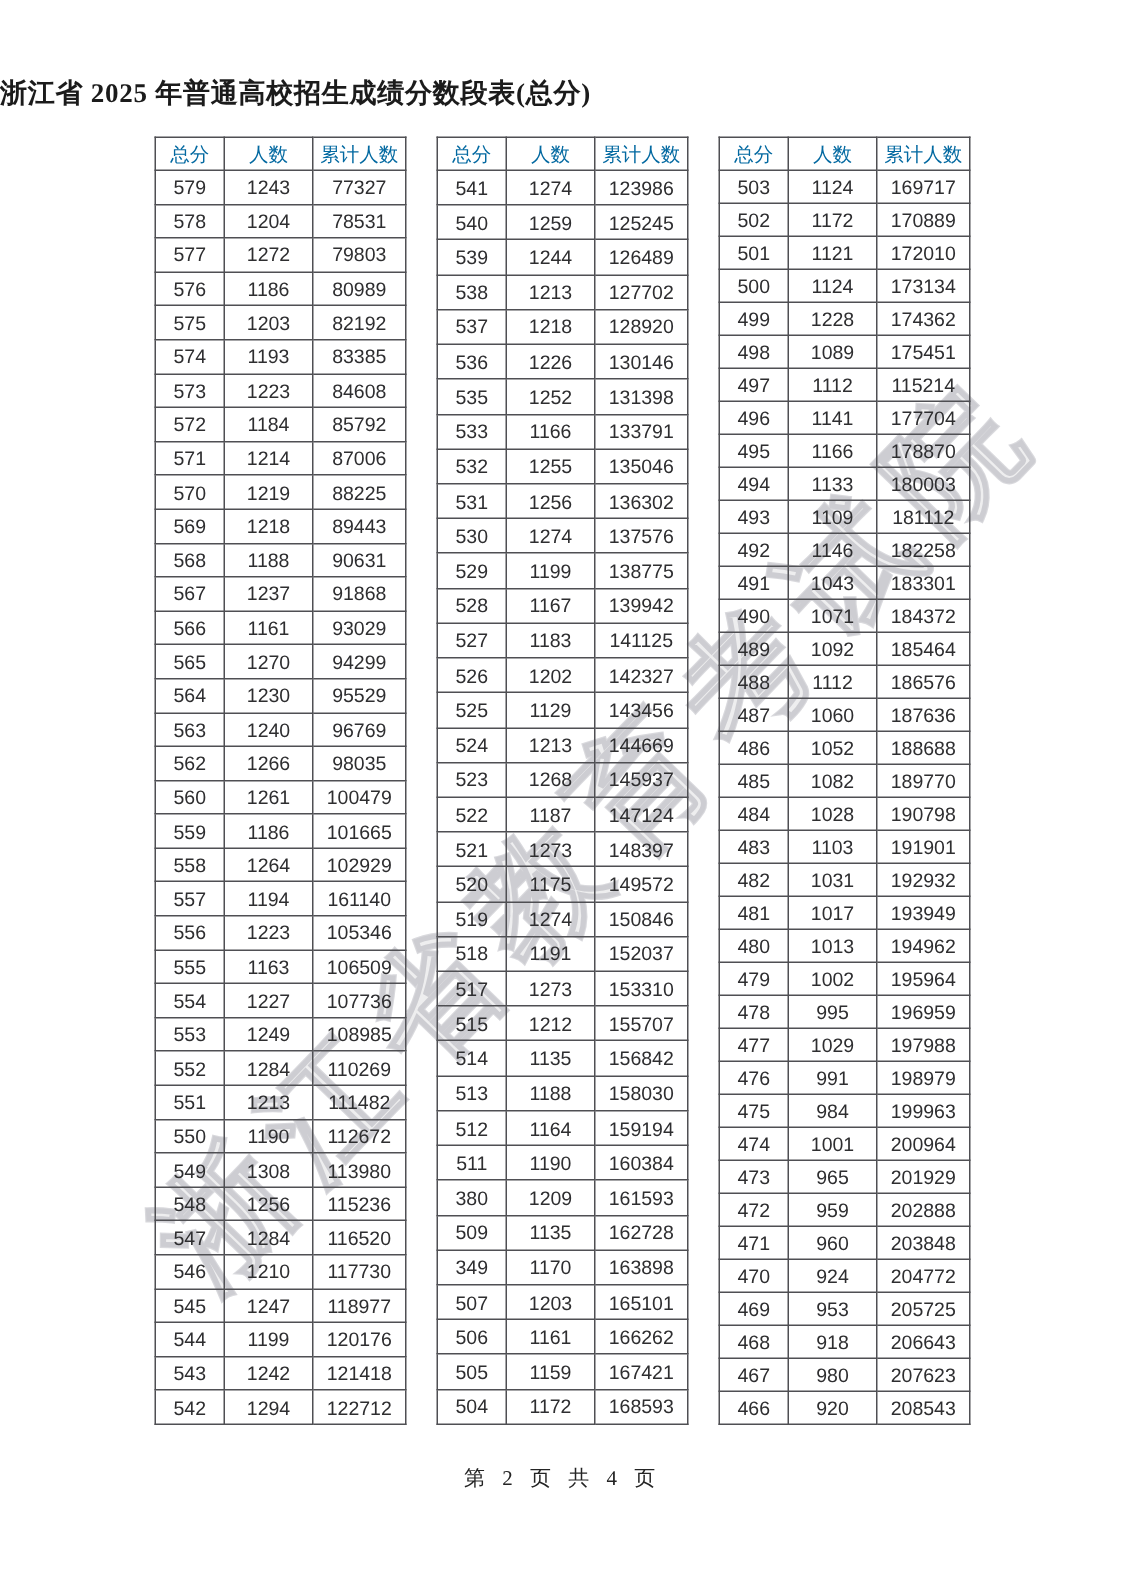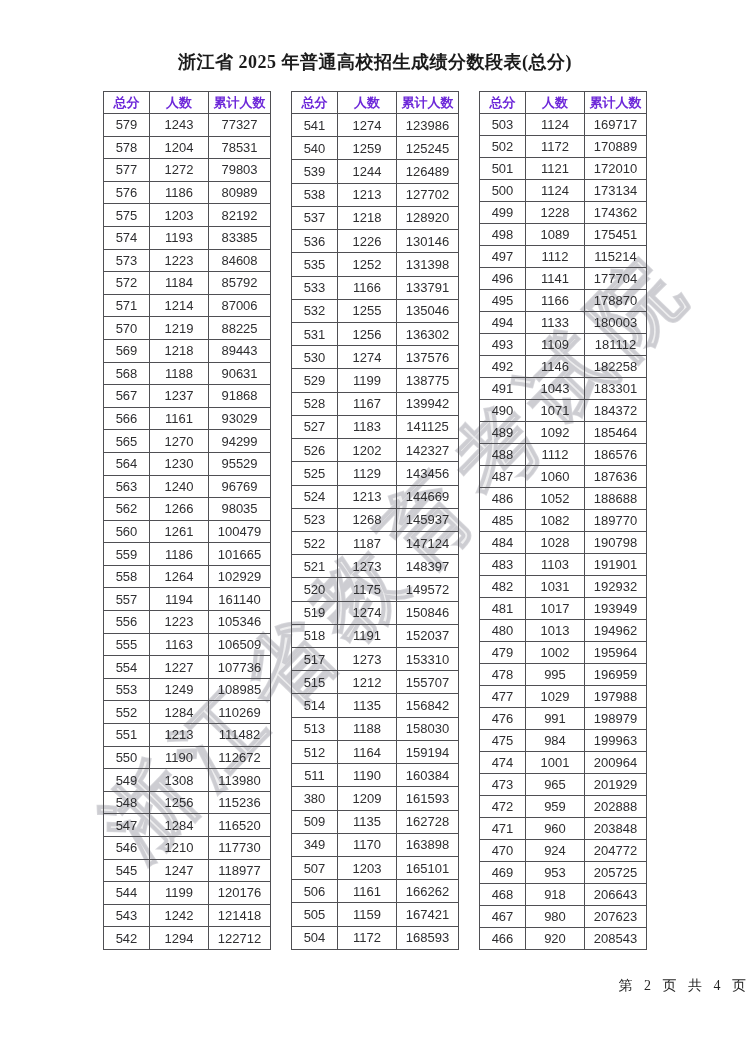--- a/index.html
+++ b/index.html
@@ -6,21 +6,21 @@
   body {
     width: 750px; height: 1060px;
     background: #ffffff;
     font-family: "Liberation Sans", sans-serif;
     position: relative;
     overflow: hidden;
   }
   .page-title {
     margin: 0;
     padding-top: 50px;
-    text-align: center;
+    text-align: left;
     font-family: "Liberation Serif", serif;
     font-size: 18px;
     font-weight: bold;
     color: #1b1b1b;
     letter-spacing: 0.5px;
     position: relative;
     z-index: 2;
   }
   .tables {
     display: flex;
@@ -41,29 +41,29 @@
     vertical-align: middle;
     height: 21px;
     line-height: 21px;
     padding: 0;
     font-size: 13px;
     color: #2e2e30;
     overflow: hidden;
     white-space: nowrap;
   }
   .score-table th {
-    font-weight: bold;
+    font-weight: normal;
     font-size: 13px;
-    color: #6d28d9;
+    color: #0369a1;
   }
   .col-score   { width: 46px; }
   .col-count   { width: 59px; }
   .col-cum     { width: 62px; }
   .page-footer {
-    text-align: right;
+    text-align: center;
     margin-top: 27px;
     font-family: "Liberation Serif", serif;
     font-size: 14px;
     color: #242424;
     letter-spacing: 4px;
     position: relative;
     z-index: 2;
   }
   .watermark {
     position: absolute;

